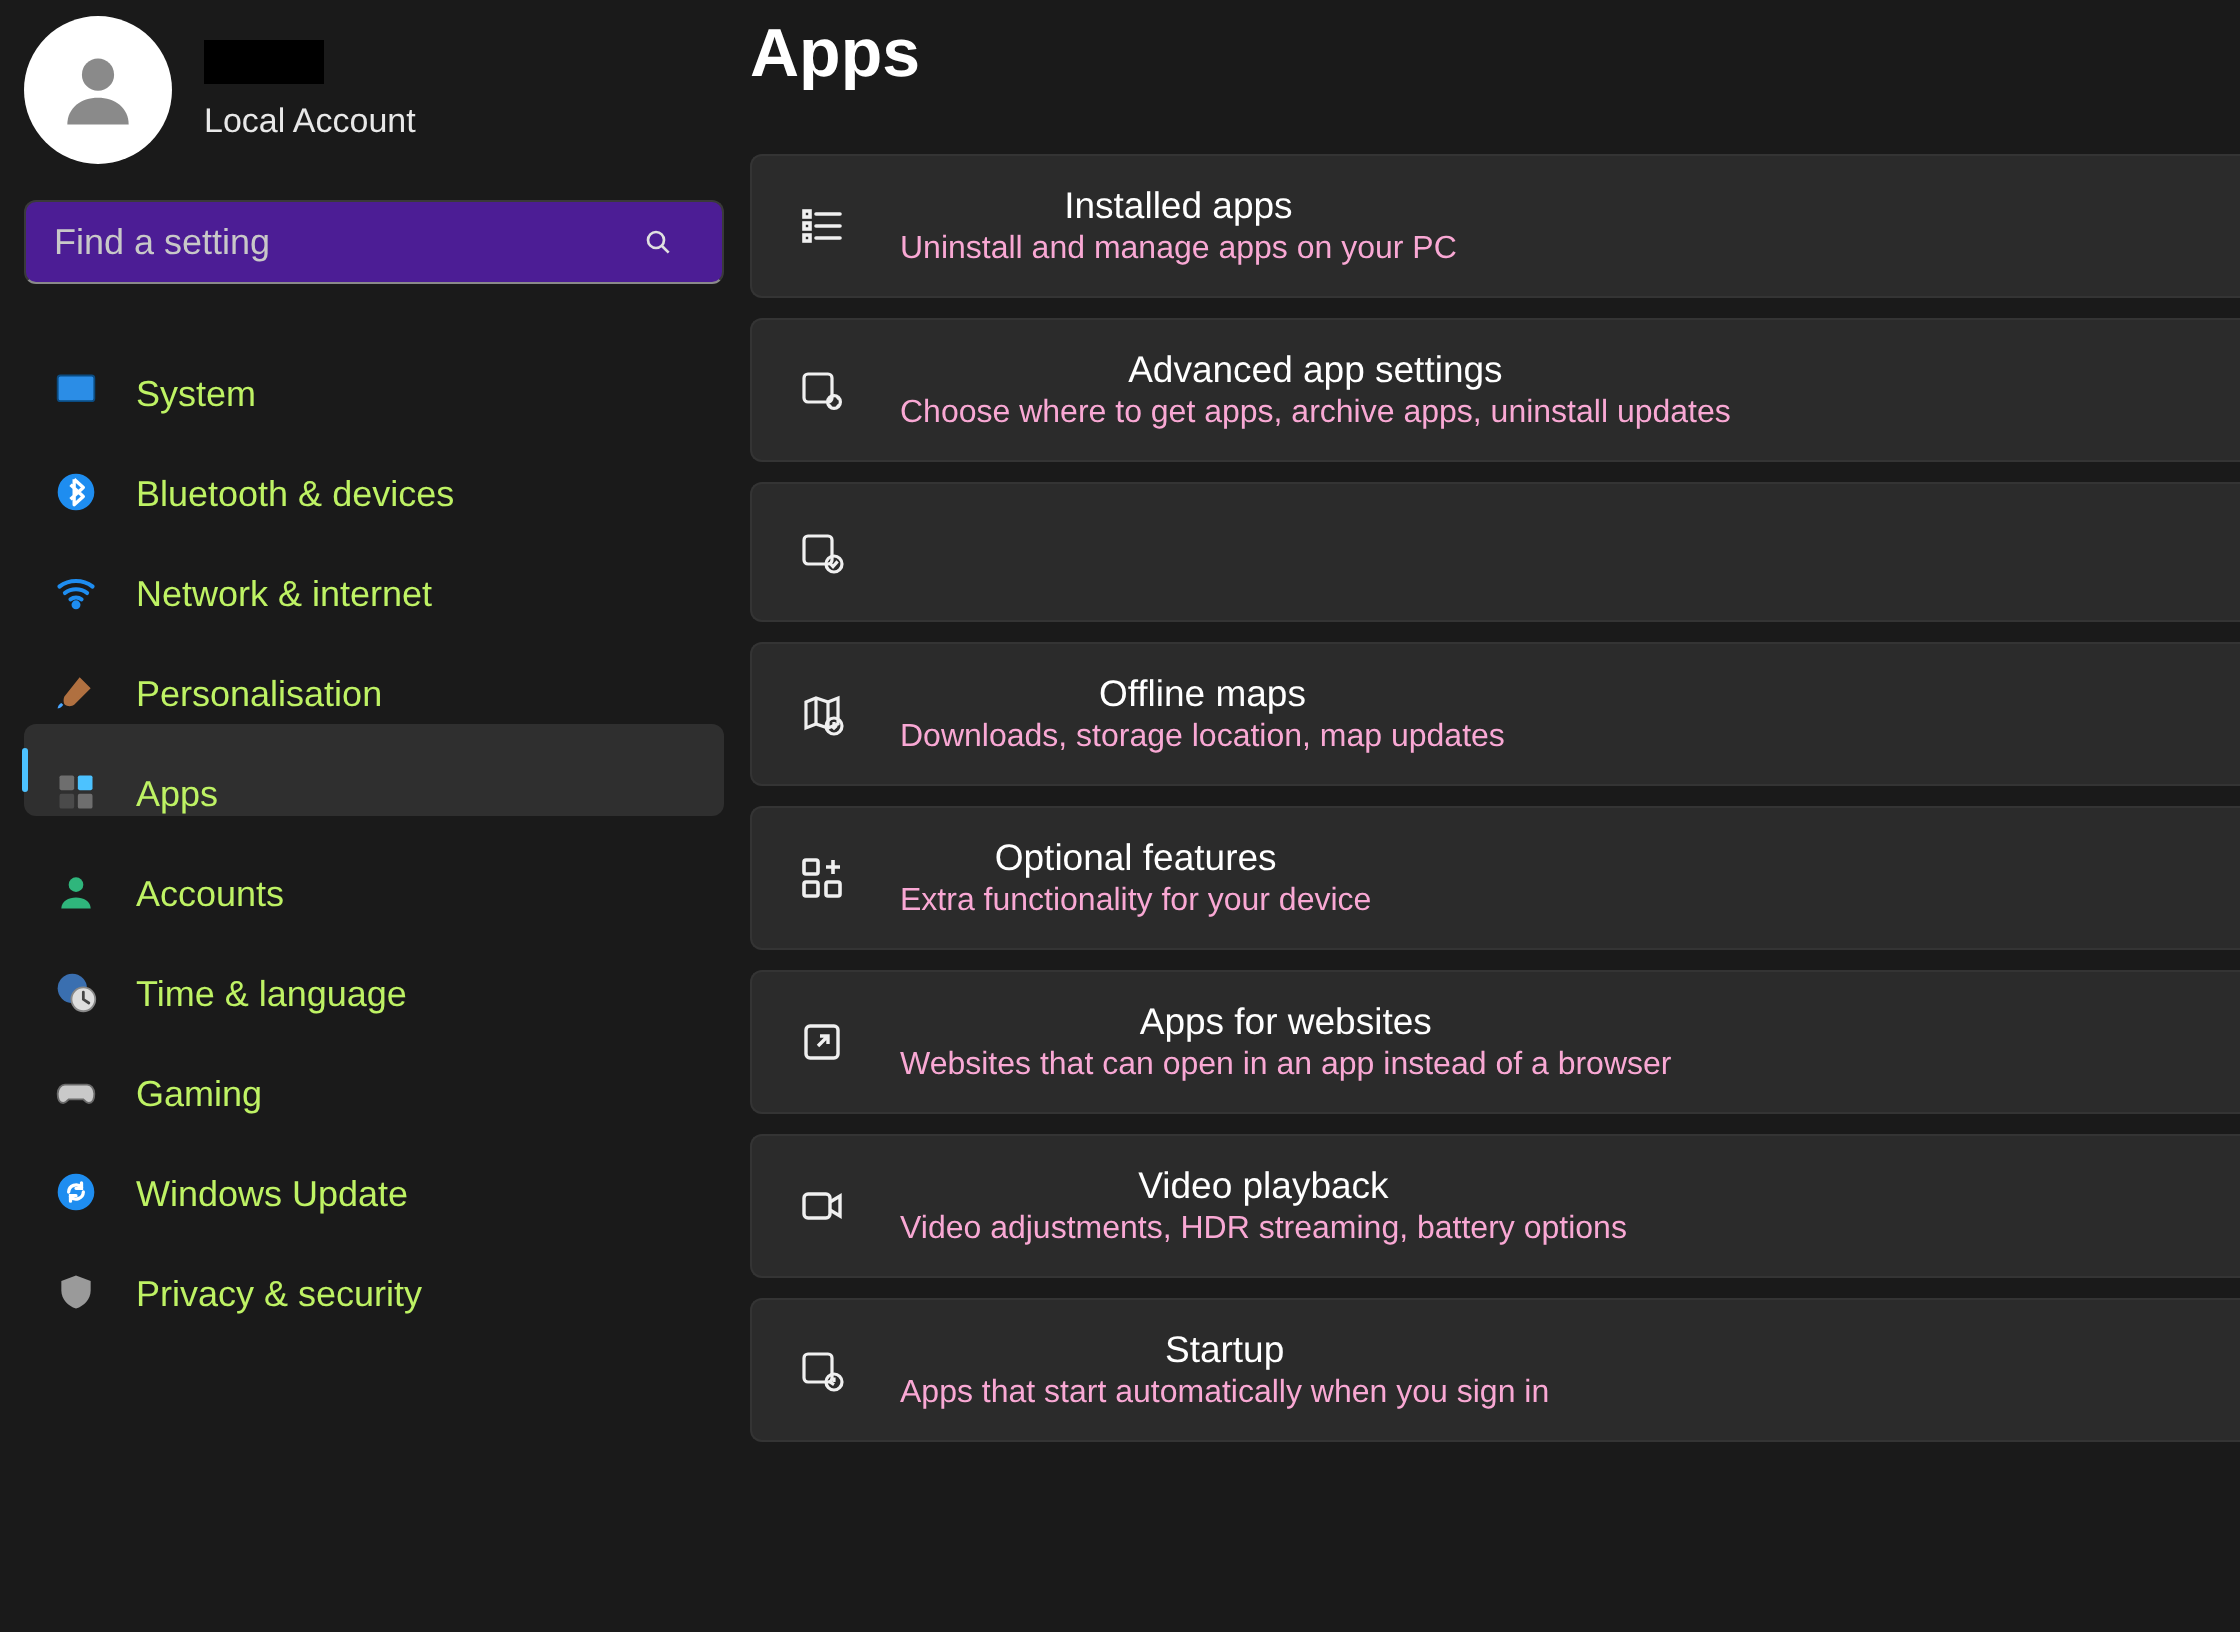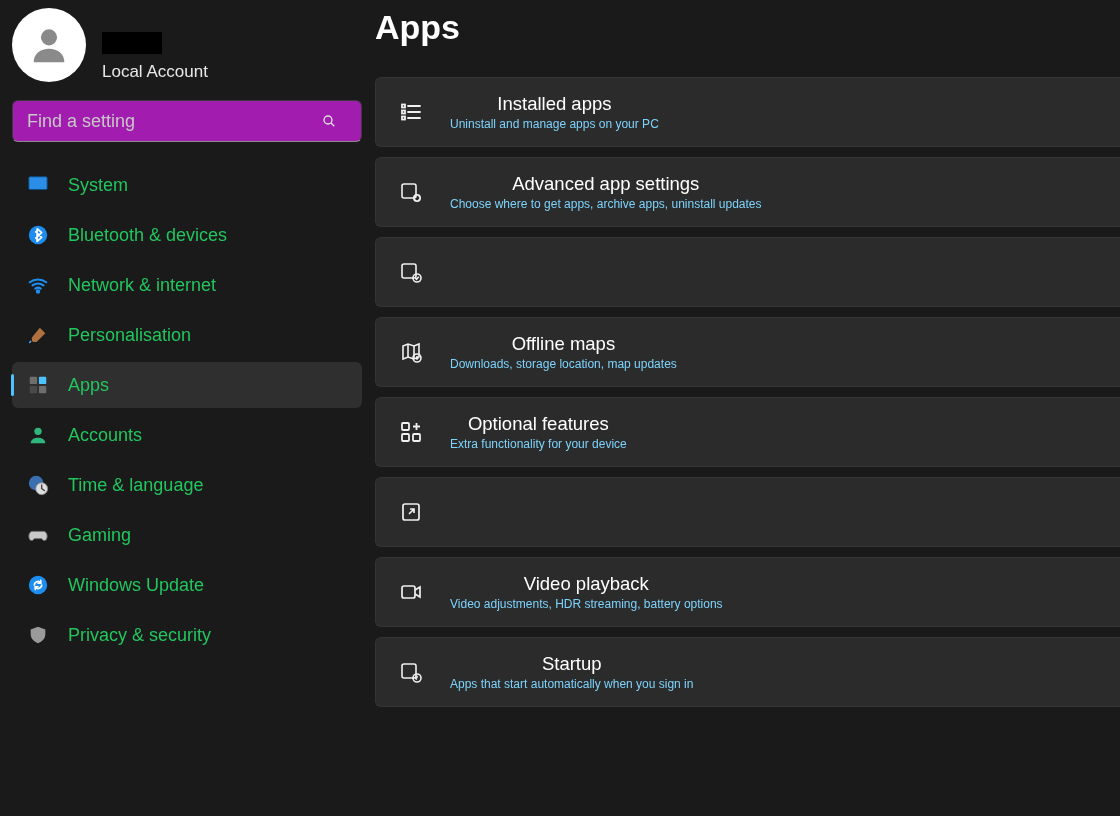--- a/index.html
+++ b/index.html
@@ -14,21 +14,21 @@
   
   .sidebar {
     width: 375px;
     padding: 8px 12px 0 12px;
     display: flex;
     flex-direction: column;
   }
 
   .profile {
     display: flex;
-    align-items: flex-end;
+    align-items: center;
     gap: 16px;
     padding: 0 0 18px 0;
   }
   .avatar {
     width: 74px; height: 74px;
     border-radius: 50%;
     background: #ffffff;
     display: flex; align-items: center; justify-content: center;
   }
   .avatar svg { width: 46px; height: 46px; }
@@ -45,48 +45,48 @@
     color: #e8e8e8;
   }
 
   .search-wrap {
     position: relative;
     margin-bottom: 20px;
   }
   .search-input {
     width: 350px;
     height: 42px;
-    background: #a21caf;
+    background: #4c1d95;
     border: 1px solid #3a3a3a;
     border-bottom: 1.5px solid #8a8a8a;
     border-radius: 6px;
     color: #d0d0d0;
     font-size: 18px;
     padding: 0 44px 0 14px;
     outline: none;
   }
   .search-input::placeholder { color: #c8c8c8; }
   .search-icon {
     position: absolute;
     right: 26px; top: 50%;
     transform: translateY(-50%);
     width: 16px; height: 16px;
     color: #e0e0e0;
   }
 
   .nav { list-style: none; }
   .nav-item {
     display: flex;
-    align-items: center;
+    align-items: flex-end;
     gap: 18px;
     height: 46px;
     padding: 0 10px 0 14px;
     border-radius: 6px;
     font-size: 18px;
-    color: #22c55e;
+    color: #bef264;
     position: relative;
     cursor: pointer;
     margin-bottom: 4px;
     width: 350px;
   }
   .nav-item.selected {
     background: #2f2f2f;
   }
   .nav-item.selected::before {
     content: "";
@@ -128,21 +128,21 @@
   }
   .card-icon {
     width: 26px; height: 26px;
     color: #f0f0f0;
     flex-shrink: 0;
     display:flex;align-items:center;justify-content:center;
   }
   .card-icon svg { width: 24px; height: 24px; }
   .card-text { display:flex; flex-direction:column; gap:2px;text-align:center; }
   .card-title { font-size: 18.5px; color: #ffffff; font-weight: 400; }
-  .card-sub   { font-size: 12px; color: #7dd3fc; }
+  .card-sub   { font-size: 16px; color: #f9a8d4; }
 
 </style>
 </head>
 <body>
 
 <aside class="sidebar">
 
   <div class="profile">
     <div class="avatar">
       <svg viewBox="0 0 24 24">
@@ -350,20 +350,24 @@
       </div>
     </div>
 
     <div class="card">
       <span class="card-icon">
         <svg viewBox="0 0 24 24" fill="none" stroke="currentColor" stroke-width="1.7">
             <rect x="4" y="4" width="16" height="16" rx="2"></rect>
             <path d="M10 14l5-5M11 9h4v4"></path>
           </svg>
       </span>
+      <div class="card-text">
+        <span class="card-title">Apps for websites</span>
+        <span class="card-sub">Websites that can open in an app instead of a browser</span>
+      </div>
     </div>
 
     <div class="card">
       <span class="card-icon">
         <svg viewBox="0 0 24 24" fill="none" stroke="currentColor" stroke-width="1.7">
             <rect x="3" y="6" width="13" height="12" rx="2"></rect>
             <path d="M16 10l5-3v10l-5-3"></path>
           </svg>
       </span>
       <div class="card-text">

